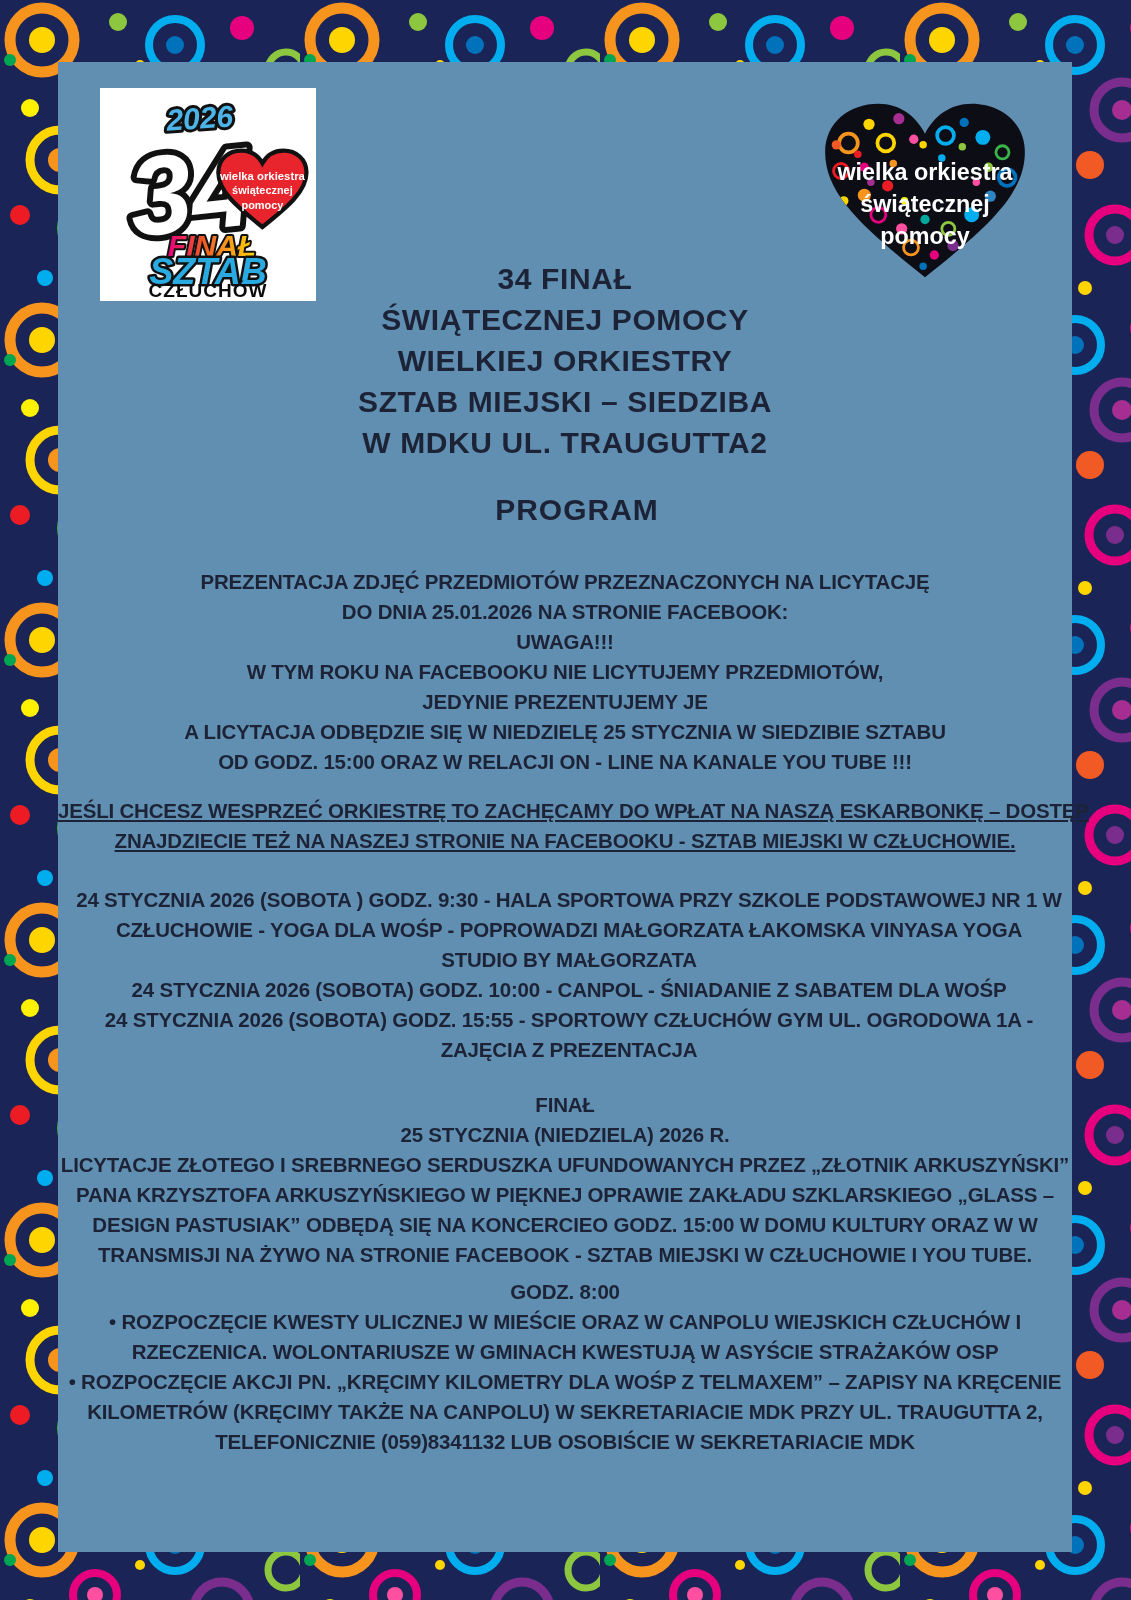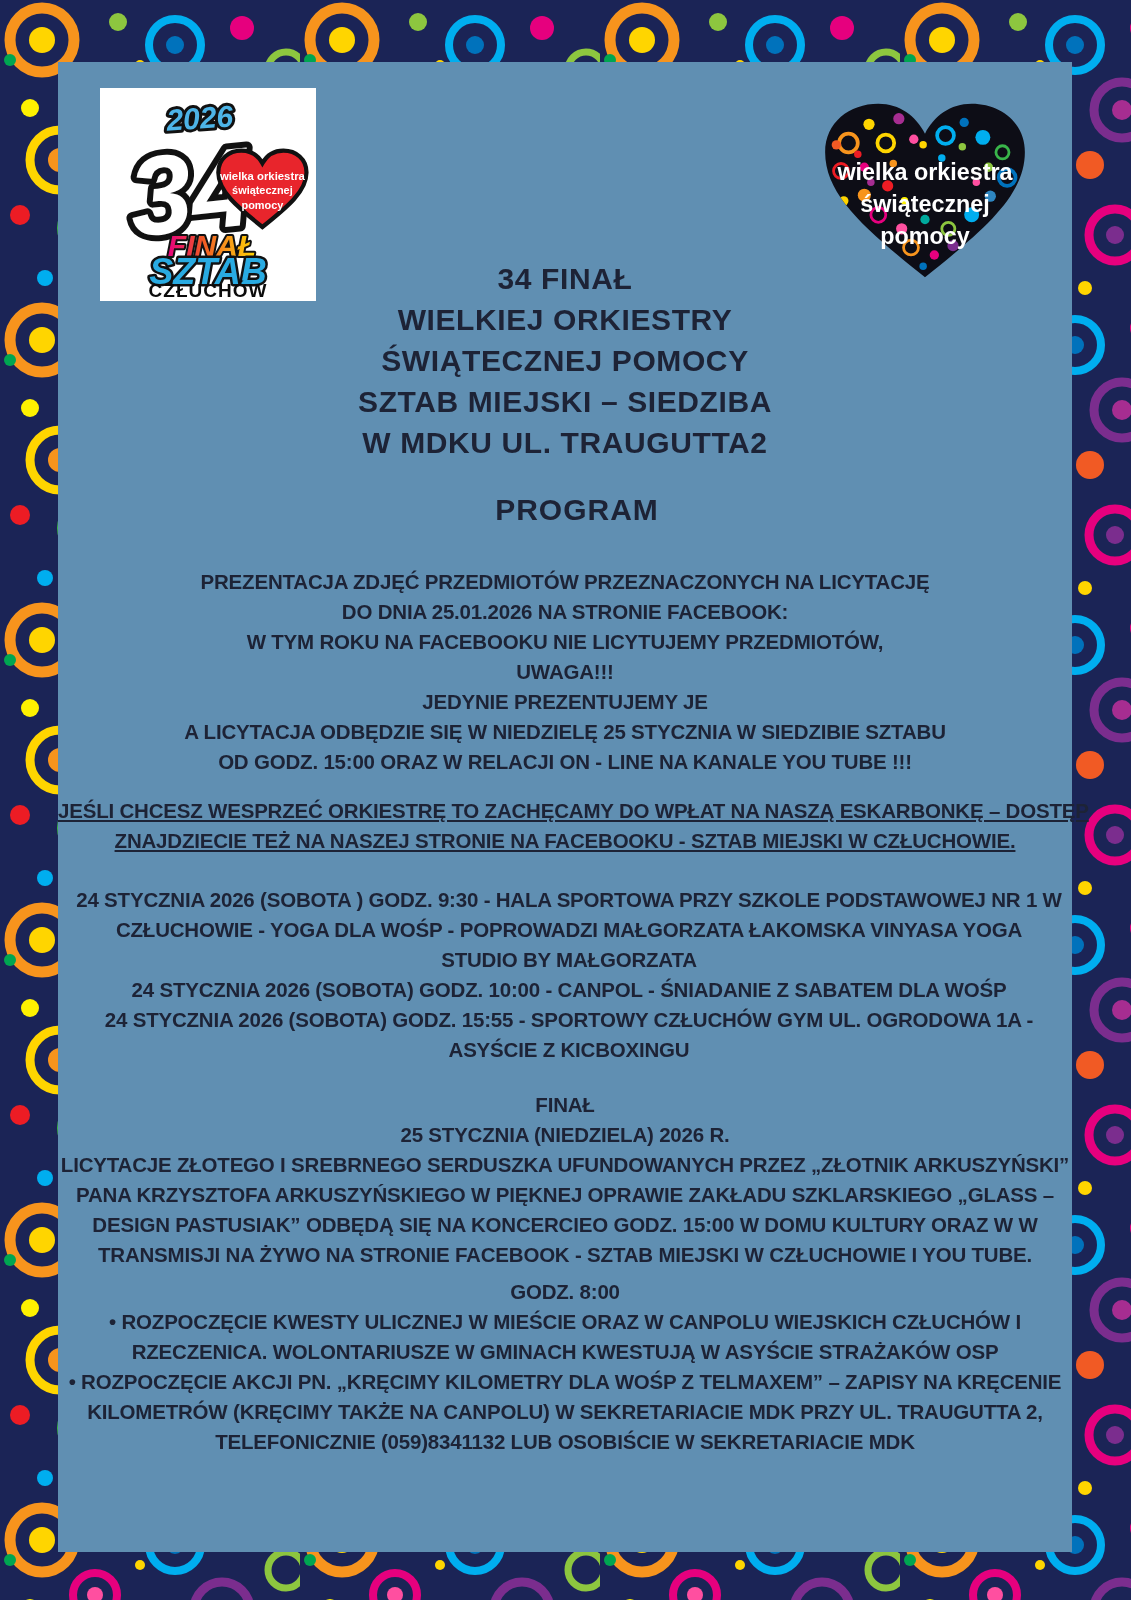--- a/index.html
+++ b/index.html
@@ -156,50 +156,50 @@
       <circle cx="118" cy="190" r="4" fill="#0072bc"></circle>
       <circle cx="98" cy="120" r="4" fill="#fff200"></circle>
     </g>
     <text class="svg-txt" x="120" y="98" text-anchor="middle" font-size="25" font-weight="bold" fill="#ffffff">wielka orkiestra</text>
     <text class="svg-txt" x="120" y="132" text-anchor="middle" font-size="25" font-weight="bold" fill="#ffffff">świątecznej</text>
     <text class="svg-txt" x="120" y="166" text-anchor="middle" font-size="25" font-weight="bold" fill="#ffffff">pomocy</text>
   </svg>
 
   <div class="title">
     <div>34 FINAŁ</div>
+    <div>ŚWIĄTECZNEJ POMOCY</div>
     <div>WIELKIEJ ORKIESTRY</div>
-    <div>ŚWIĄTECZNEJ POMOCY</div>
     <div>SZTAB MIEJSKI – SIEDZIBA</div>
     <div>W MDKU UL. TRAUGUTTA2</div>
   </div>
 
   <div class="program">PROGRAM</div>
 
   <div class="para mt-a">
     <div>PREZENTACJA ZDJĘĆ PRZEDMIOTÓW PRZEZNACZONYCH NA LICYTACJĘ</div>
     <div>DO DNIA 25.01.2026 NA STRONIE FACEBOOK:</div>
+    <div>UWAGA!!!</div>
     <div>W TYM ROKU NA FACEBOOKU NIE LICYTUJEMY PRZEDMIOTÓW,</div>
-    <div>UWAGA!!!</div>
     <div>JEDYNIE PREZENTUJEMY JE</div>
     <div>A LICYTACJA ODBĘDZIE SIĘ W NIEDZIELĘ 25 STYCZNIA W SIEDZIBIE SZTABU</div>
     <div>OD GODZ. 15:00 ORAZ W RELACJI ON - LINE NA KANALE YOU TUBE !!!</div>
   </div>
 
   <div class="para mt-b">
     <div>JEŚLI CHCESZ WESPRZEĆ ORKIESTRĘ TO ZACHĘCAMY DO WPŁAT NA NASZĄ ESKARBONKĘ – DOSTĘP</div>
     <div>ZNAJDZIECIE TEŻ NA NASZEJ STRONIE NA FACEBOOKU - SZTAB MIEJSKI W CZŁUCHOWIE.</div>
   </div>
 
   <div class="para mt-c">
     <div>24 STYCZNIA 2026 (SOBOTA ) GODZ. 9:30 - HALA SPORTOWA PRZY SZKOLE PODSTAWOWEJ NR 1 W</div>
     <div>CZŁUCHOWIE - YOGA DLA WOŚP - POPROWADZI MAŁGORZATA ŁAKOMSKA VINYASA YOGA</div>
     <div>STUDIO BY MAŁGORZATA</div>
     <div>24 STYCZNIA 2026 (SOBOTA) GODZ. 10:00 - CANPOL - ŚNIADANIE Z SABATEM DLA WOŚP</div>
     <div>24 STYCZNIA 2026 (SOBOTA) GODZ. 15:55 - SPORTOWY CZŁUCHÓW GYM UL. OGRODOWA 1A -</div>
-    <div>ASYŚCIE Z KICBOXINGU</div>
+    <div>ZAJĘCIA Z PREZENTACJA</div>
   </div>
 
   <div class="para mt-d">
     <div>FINAŁ</div>
     <div>25 STYCZNIA (NIEDZIELA) 2026 R.</div>
     <div>LICYTACJE ZŁOTEGO I SREBRNEGO SERDUSZKA UFUNDOWANYCH PRZEZ „ZŁOTNIK ARKUSZYŃSKI”</div>
     <div>PANA KRZYSZTOFA ARKUSZYŃSKIEGO W PIĘKNEJ OPRAWIE ZAKŁADU SZKLARSKIEGO „GLASS –</div>
     <div>DESIGN PASTUSIAK” ODBĘDĄ SIĘ NA KONCERCIEO GODZ. 15:00 W DOMU KULTURY ORAZ W W</div>
     <div>TRANSMISJI NA ŻYWO NA STRONIE FACEBOOK - SZTAB MIEJSKI W CZŁUCHOWIE I YOU TUBE.</div>
   </div>

